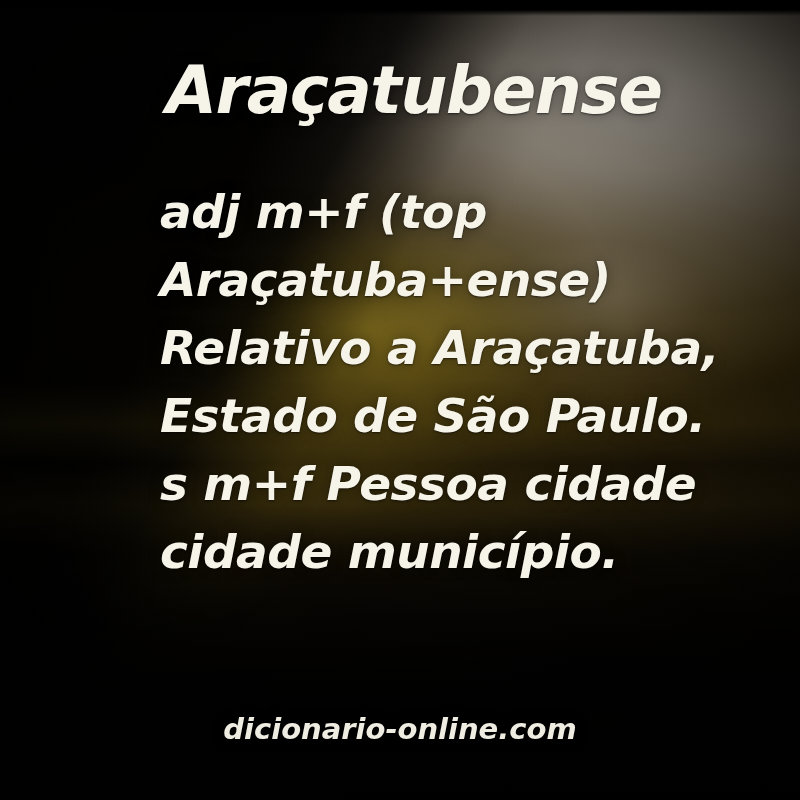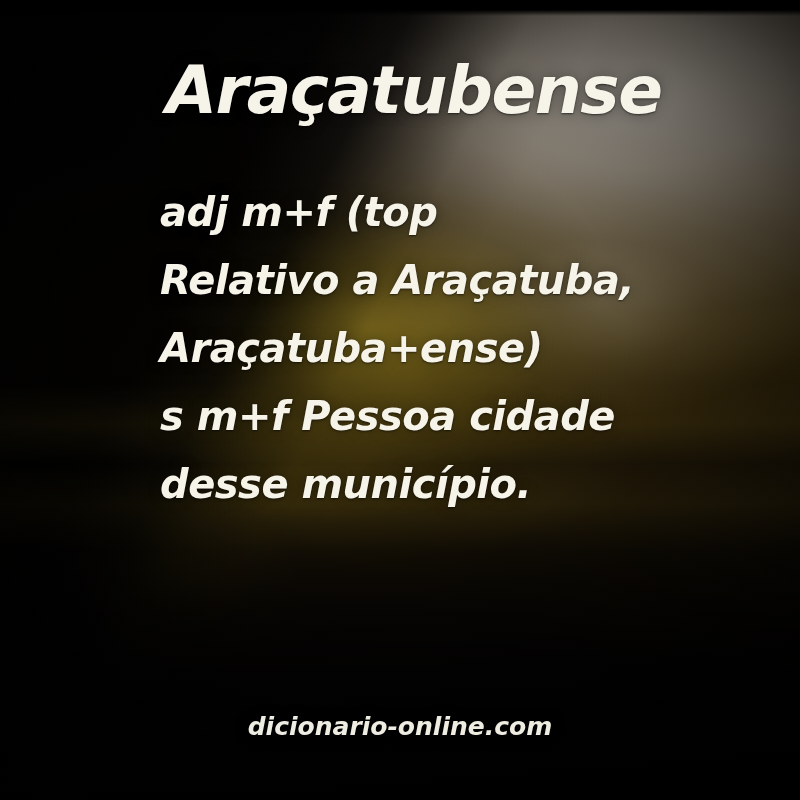--- a/index.html
+++ b/index.html
@@ -154,32 +154,32 @@
   }
 
   #definition {
     position: absolute;
     left: 160px;
     top: 178px;
     width: 520px;
   }
 
   .def-line {
-    font-size: 40px;
+    font-size: 47px;
     line-height: 68px;
     height: 68px;
   }
 
   #source {
     position: absolute;
     left: 0;
     right: 0;
     top: 712px;
     text-align: center;
-    font-size: 25px;
+    font-size: 29px;
     letter-spacing: 0px;
     color: #efece2;
   }
 </style>
 </head>
 <body>
 
 <div id="card">
 
   <div class="bg-layer" id="bg-base"></div>
@@ -192,22 +192,23 @@
   <div class="bg-layer" id="bg-bands"></div>
   <div class="bg-layer" id="bg-vignette"></div>
   <div class="bg-layer" id="bg-topband"></div>
 
   <div id="content">
 
     <div class="brush" id="headword">Araçatubense</div>
 
     <div id="definition">
       <div class="brush def-line">adj m+f (top</div>
+      <div class="brush def-line">Araçatuba+ense)</div>
       <div class="brush def-line">Relativo a Araçatuba,</div>
-      <div class="brush def-line">Araçatuba+ense)</div>
+      <div class="brush def-line">Estado de São Paulo.</div>
       <div class="brush def-line">s m+f Pessoa cidade</div>
-      <div class="brush def-line">desse município.</div>
+      <div class="brush def-line">cidade município.</div>
     </div>
 
     <div class="brush" id="source">dicionario-online.com</div>
 
   </div>
 </div>
 
 </body></html>

